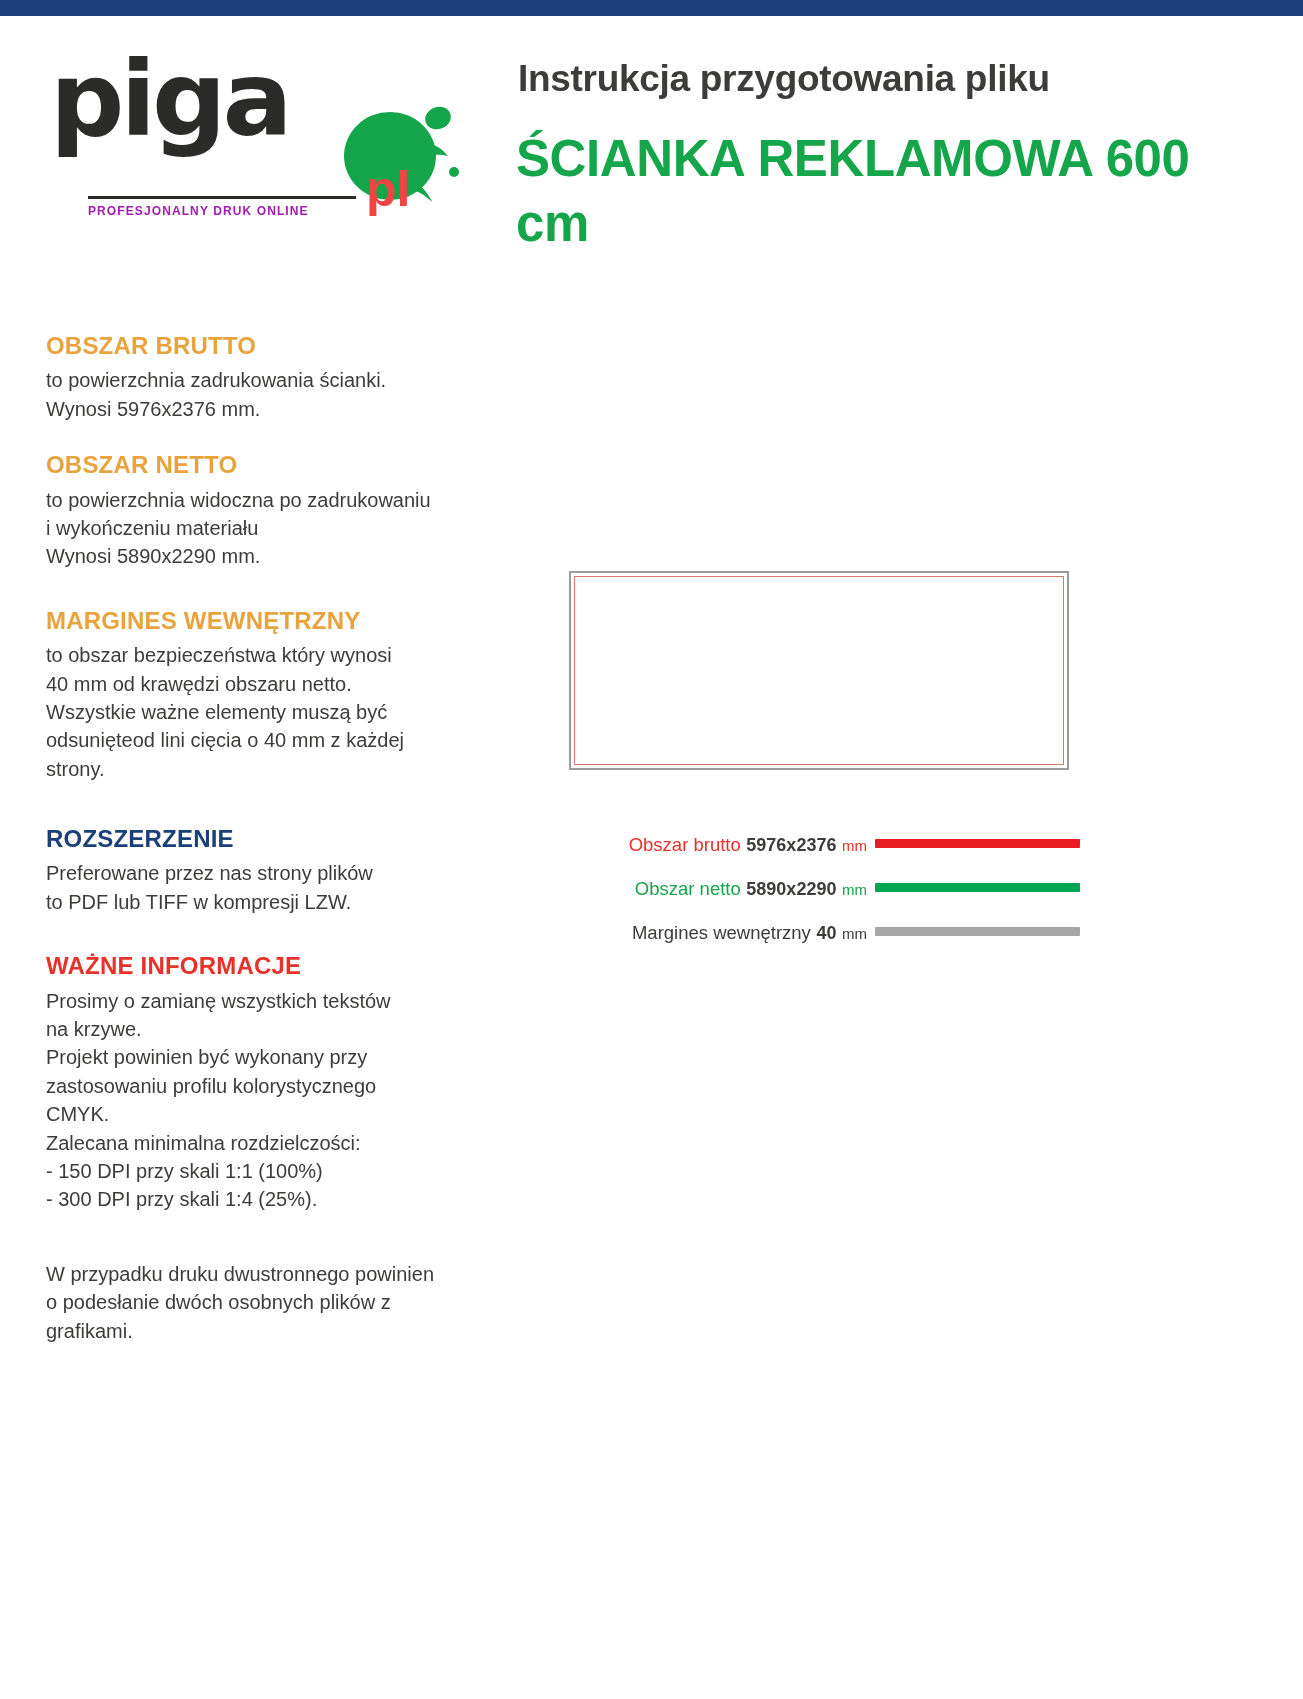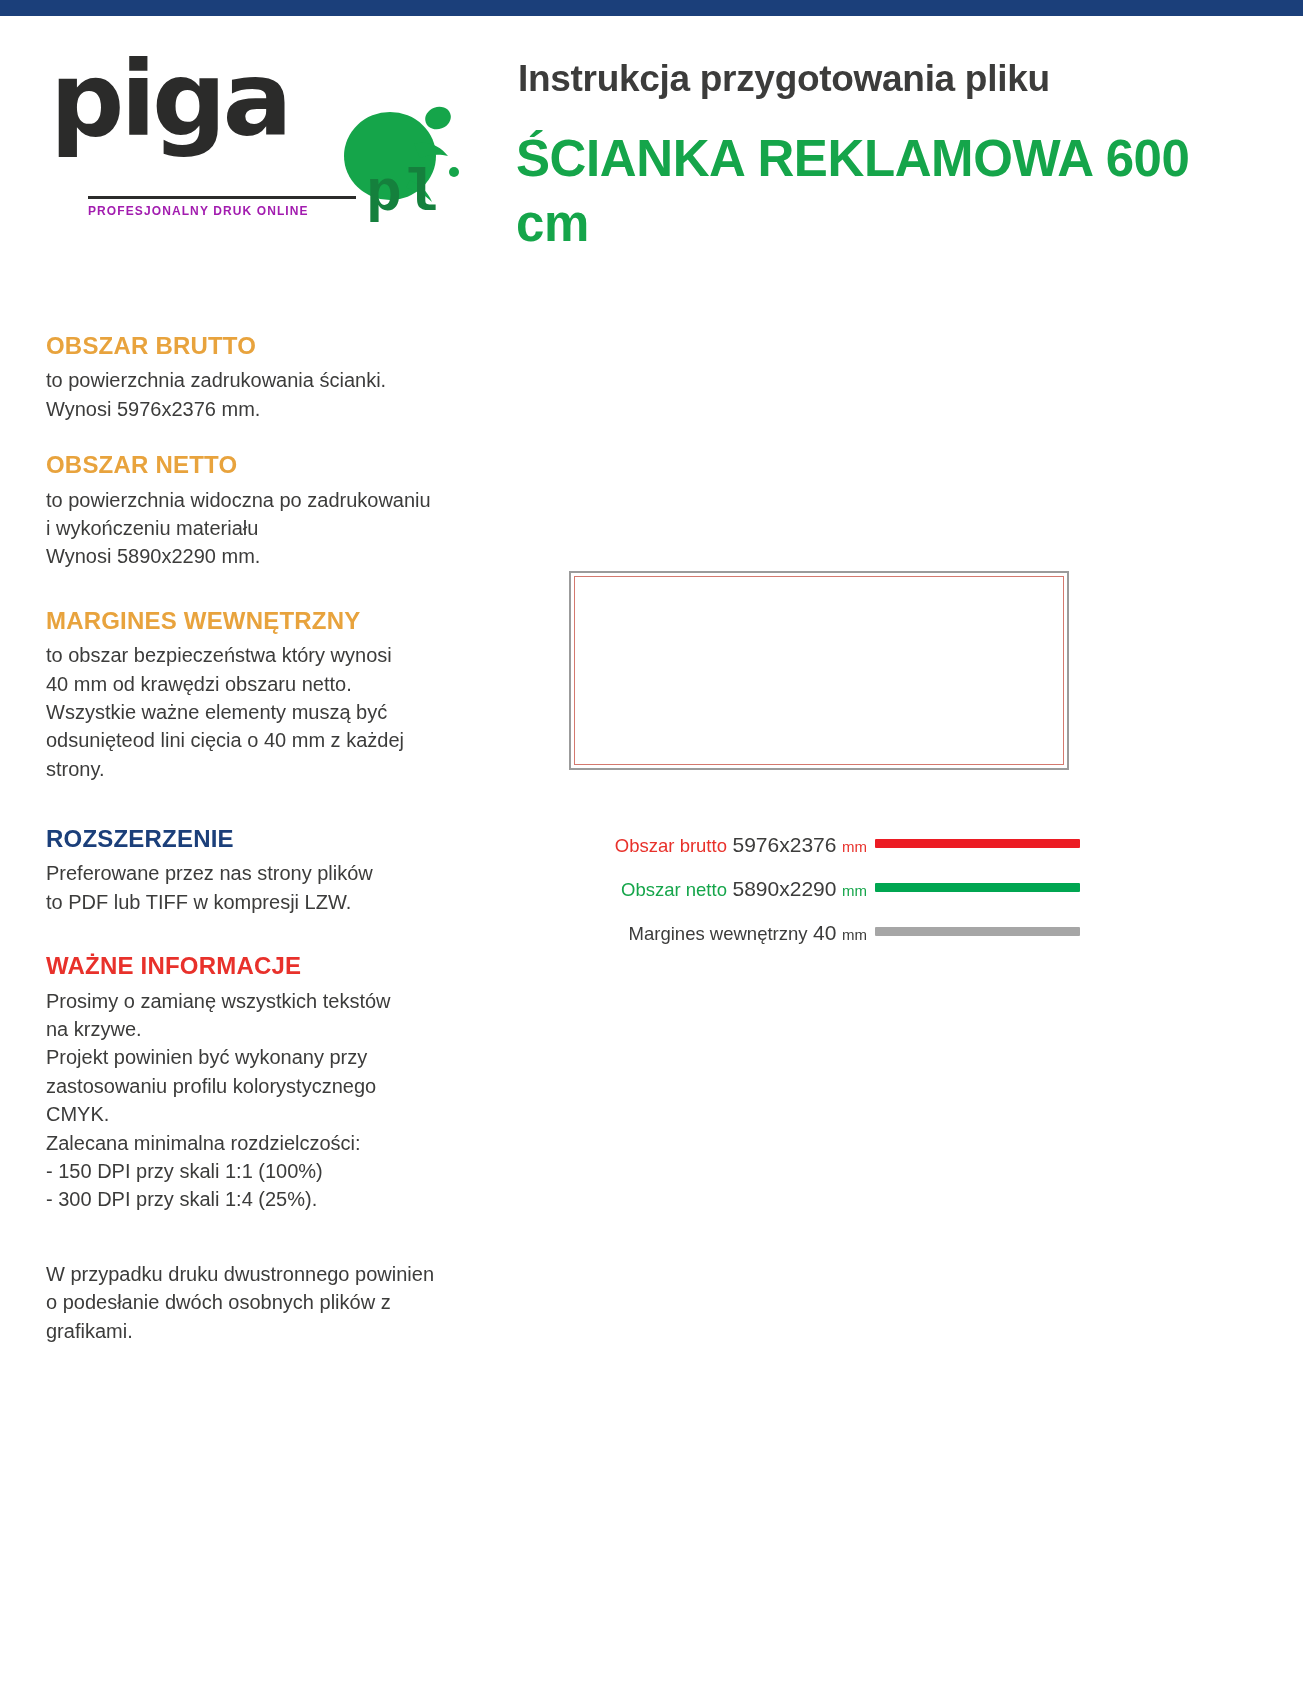--- a/index.html
+++ b/index.html
@@ -48,24 +48,24 @@
     position: absolute;
     left: 300px;
     top: 60px;
     width: 118px;
     height: 108px;
   }
   .logo-pl {
     position: absolute;
     left: 322px;
     top: 128px;
-    font-family: Liberation Mono, monospace;
-    font-size: 60px;
-    font-weight: bold;
-    color: #15803d;
+    font-family: Liberation Sans, sans-serif;
+    font-size: 50px;
+    font-weight: bold;
+    color: #ef4444;
     line-height: 1;
   }
   .logo-sub {
     position: absolute;
     left: 44px;
     top: 168px;
     font-size: 12px;
     font-weight: bold;
     letter-spacing: 1.1px;
     color: #a21caf;
@@ -164,21 +164,21 @@
   }
   .legend-label {
     position: absolute;
     right: 213px;
     top: 0;
     white-space: nowrap;
     font-size: 20px;
     line-height: 1.1;
   }
   .legend-label .nm { font-size: 18.5px; }
-  .legend-label .val { font-size: 21px; color: #3c3c3b; }
+  .legend-label .val { font-size: 18px; color: #3c3c3b; font-weight: bold; }
   .legend-label .unit { font-size: 15px; }
   .legend-bar {
     position: absolute;
     right: 0;
     top: 6px;
     width: 205px;
     height: 9px;
     border-radius: 1px;
   }
   .lg-red   { color: #e8312b; }

